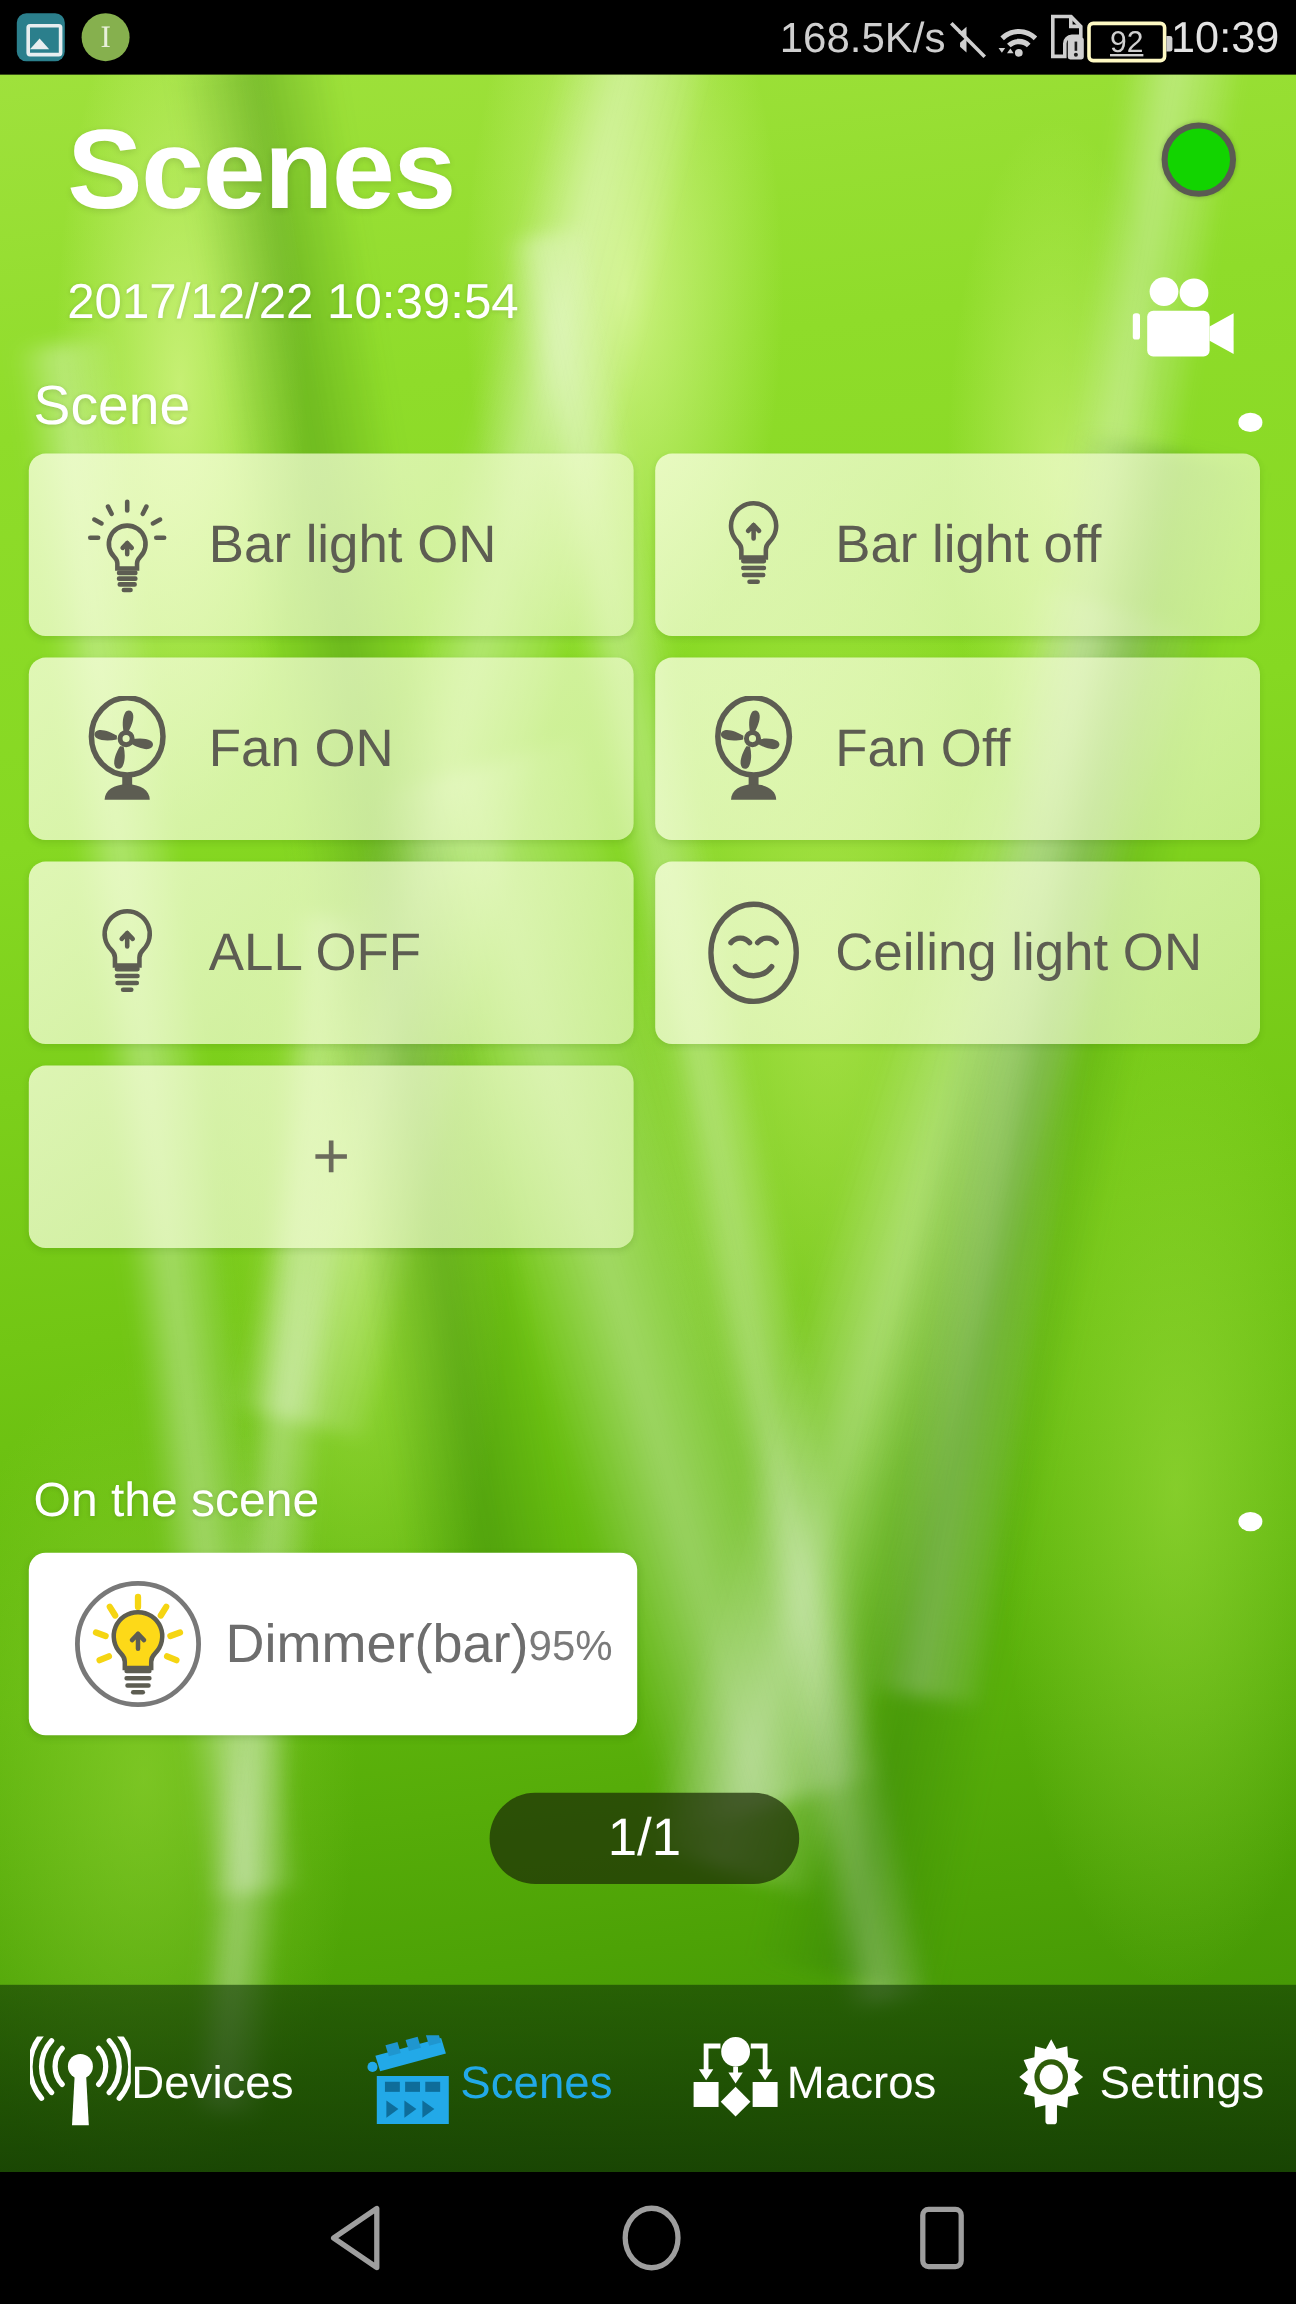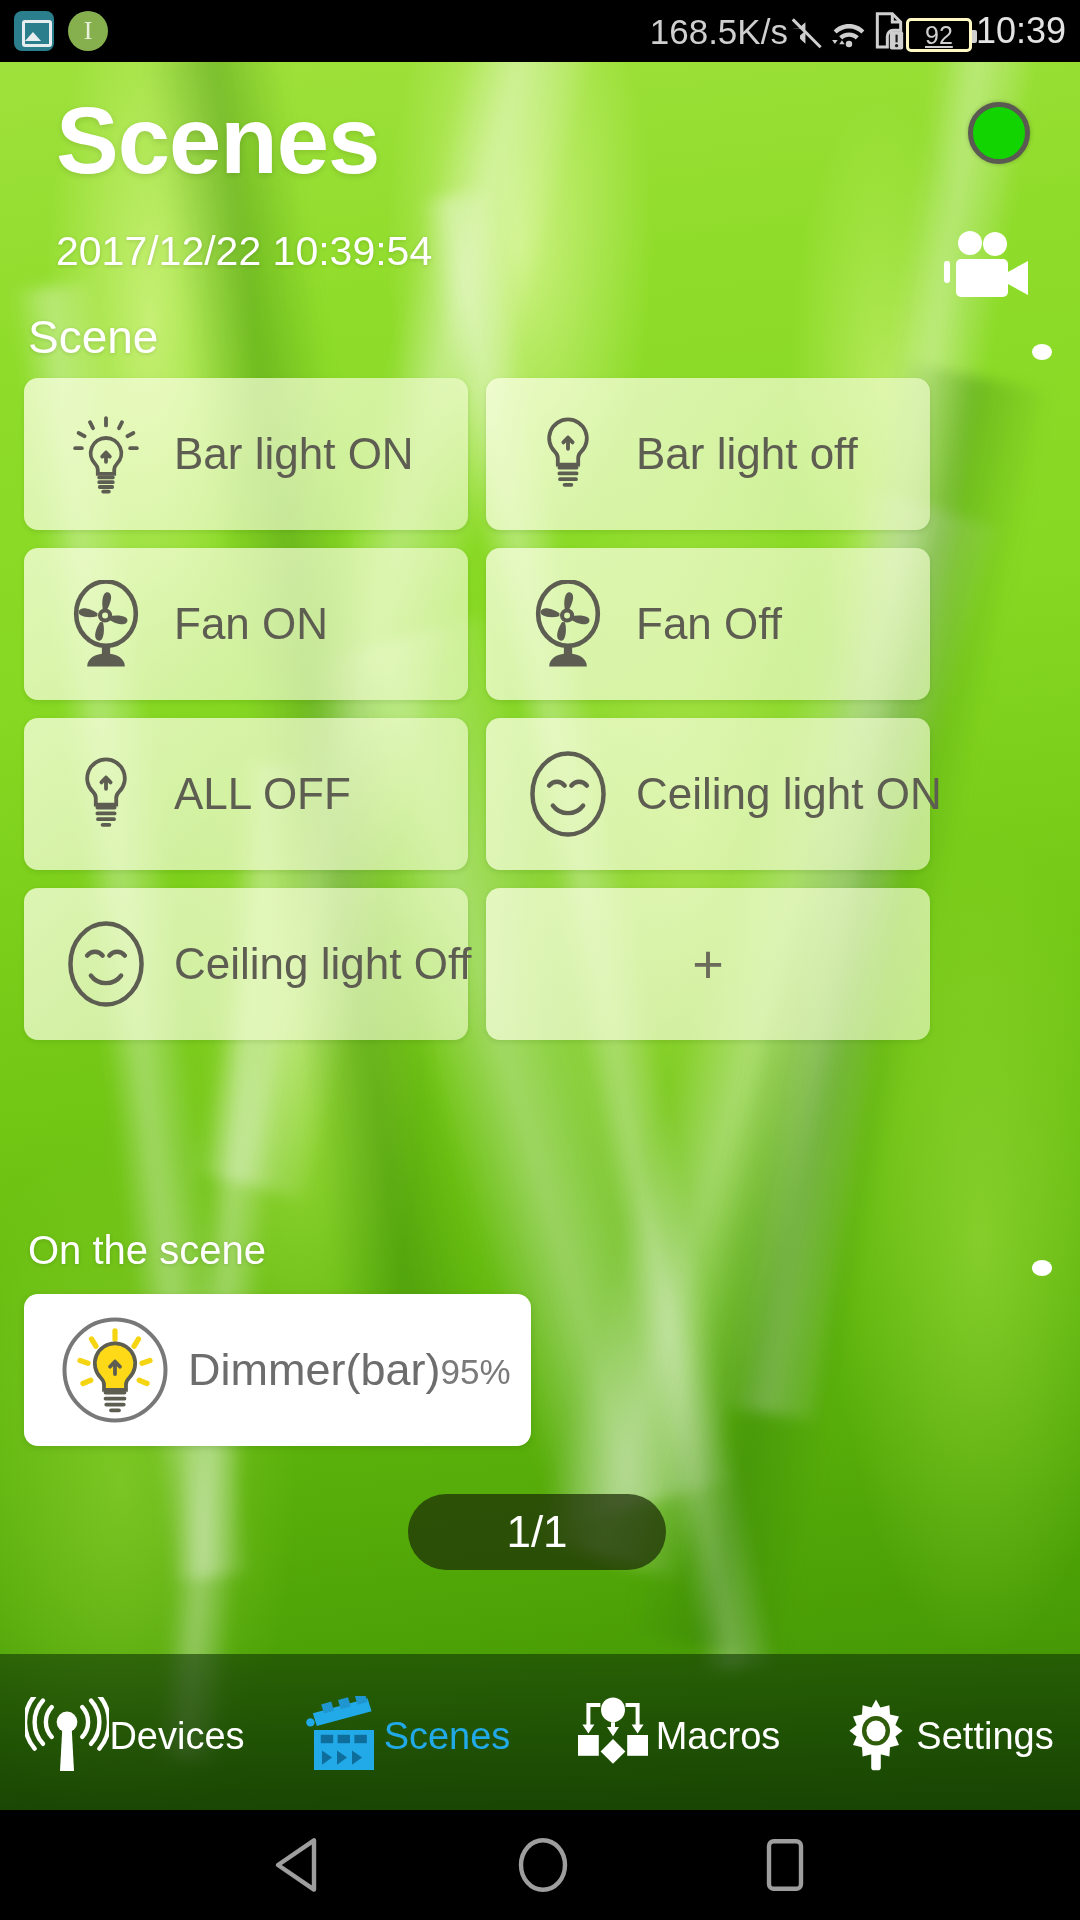--- a/index.html
+++ b/index.html
@@ -70,21 +70,21 @@
   #section-scene{ position:absolute; left:28px; top:248px; font-size:46px; color:#fff;
           text-shadow:0 1px 4px rgba(0,0,0,.14); }
 
   
   .scroll-dot{ position:absolute; right:28px; width:20px; height:16px; border-radius:50%;
           background:#ffffff; z-index:12; }
 
   
   #scene-grid{ position:absolute; left:24px; top:378px; width:1032px; z-index:11;
                display:flex; flex-wrap:wrap; gap:18px 18px; }
-  .tile{ width:444px; height:152px; border-radius:14px;
+  .tile{ width:504px; height:152px; border-radius:14px;
          background:linear-gradient(135deg, rgba(248,255,222,.78), rgba(234,250,196,.66));
          box-shadow:0 2px 5px rgba(40,90,10,.14);
          display:flex; align-items:center; padding-left:42px; }
   .tile .ticon{ width:80px; height:88px; flex:0 0 80px; display:flex; align-items:center;
          justify-content:center; }
   .tile .tlabel{ margin-left:28px; font-size:44px; color:#5d5d52; white-space:nowrap; }
   .tile.add{ justify-content:center; padding-left:0; height:152px; }
   .tile.add .plus{ font-size:54px; color:#6b6b5c; font-weight:400; line-height:1; }
 
   
@@ -277,31 +277,20 @@
         <svg width="80" height="90" viewBox="0 0 36 40">
           <ellipse cx="18" cy="20" rx="16" ry="18.2" fill="none" stroke="#5d5d52" stroke-width="2"></ellipse>
           <path d="M9.5 16.2a4.4 4.4 0 0 1 7.0 0" fill="none" stroke="#5d5d52" stroke-width="2" stroke-linecap="round"></path>
           <path d="M19.5 16.2a4.4 4.4 0 0 1 7.0 0" fill="none" stroke="#5d5d52" stroke-width="2" stroke-linecap="round"></path>
           <path d="M11.2 25.2a8.5 8.5 0 0 0 13.6 0" fill="none" stroke="#5d5d52" stroke-width="2" stroke-linecap="round"></path>
         </svg>
       </div>
       <div class="tlabel">Ceiling light ON</div>
     </div>
 
-    <div class="tile">
-      <div class="ticon">
-        <svg width="80" height="90" viewBox="0 0 36 40">
-          <ellipse cx="18" cy="20" rx="16" ry="18.2" fill="none" stroke="#5d5d52" stroke-width="2"></ellipse>
-          <path d="M9.5 16.2a4.4 4.4 0 0 1 7.0 0" fill="none" stroke="#5d5d52" stroke-width="2" stroke-linecap="round"></path>
-          <path d="M19.5 16.2a4.4 4.4 0 0 1 7.0 0" fill="none" stroke="#5d5d52" stroke-width="2" stroke-linecap="round"></path>
-          <path d="M11.2 25.2a8.5 8.5 0 0 0 13.6 0" fill="none" stroke="#5d5d52" stroke-width="2" stroke-linecap="round"></path>
-        </svg>
-      </div>
-      <div class="tlabel">Ceiling light Off</div>
-    </div>
 
     <div class="tile add">
       <div class="plus">+</div>
     </div>
   </div>
 
   <div id="section-onscene">On the scene</div>
 
   <div id="dimmer-card">
     <svg class="dicon" viewBox="0 0 44 44">

